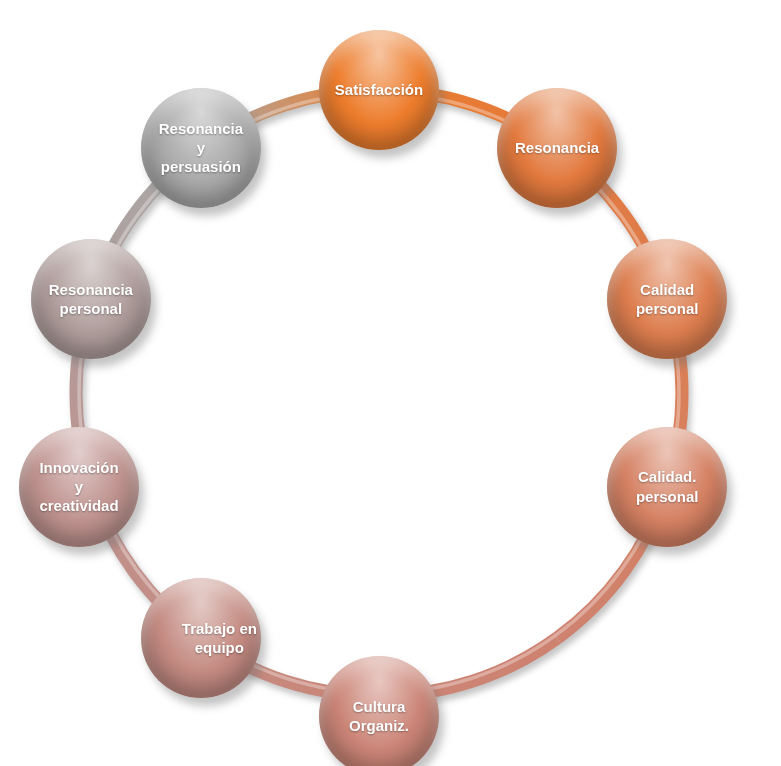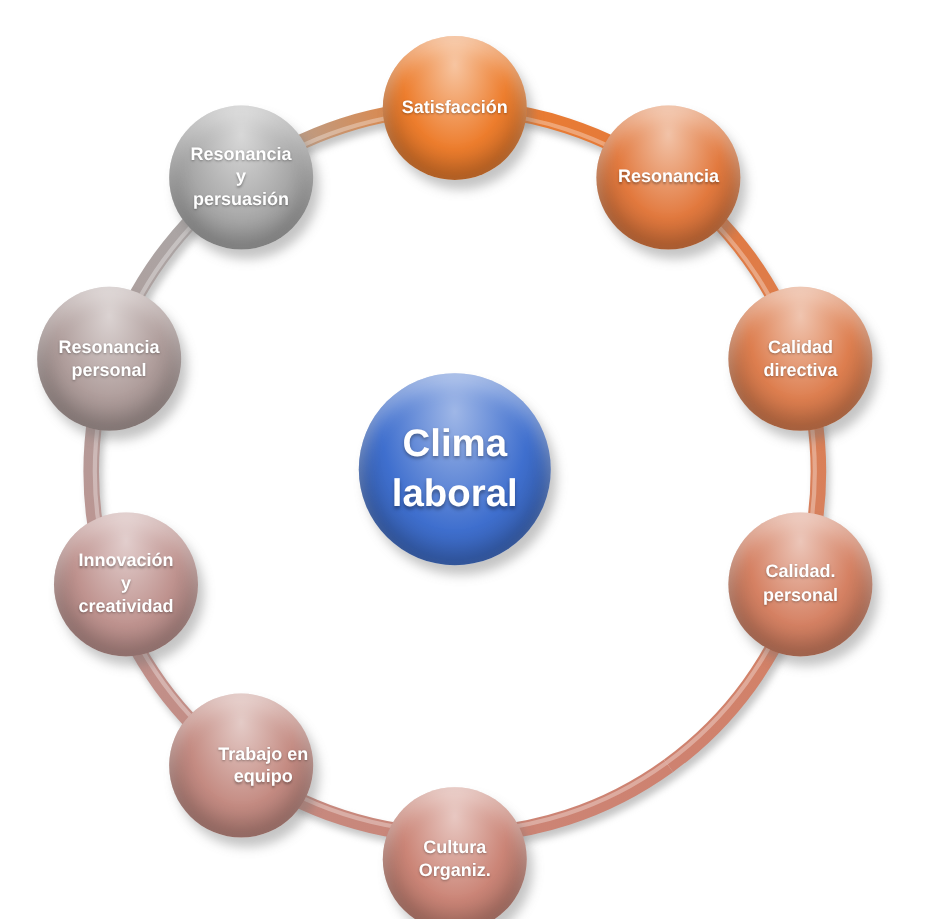--- a/index.html
+++ b/index.html
@@ -109,46 +109,42 @@
     </svg>
 
   <div class="node" style="left: 319px; top: 30px; height: 120px; width: 120px; background: radial-gradient(at 50% 20%, rgb(247, 197, 161) 0%, rgb(237, 125, 45) 52%, rgb(178, 94, 34) 100%);">
     <span class="node-label">Satisfacción</span>
   </div>
   <div class="node" style="left: 497.099px; top: 87.8679px; height: 120px; width: 120px; background: radial-gradient(at 50% 20%, rgb(242, 195, 168) 0%, rgb(226, 121, 62) 52%, rgb(170, 91, 47) 100%);">
     <span class="node-label">Resonancia</span>
   </div>
   <div class="node" style="left: 607.17px; top: 239.368px; height: 120px; width: 120px; background: radial-gradient(at 50% 20%, rgb(240, 197, 176) 0%, rgb(221, 126, 79) 52%, rgb(166, 95, 59) 100%);">
     <span class="node-label">Calidad
-directiva</span>
+personal</span>
   </div>
   <div class="node" style="left: 607.17px; top: 426.632px; height: 120px; width: 120px; background: radial-gradient(at 50% 20%, rgb(236, 198, 185) 0%, rgb(213, 129, 99) 52%, rgb(160, 97, 74) 100%);">
     <span class="node-label">Calidad.
 personal</span>
   </div>
   <div class="node" style="left: 319px; top: 656px; height: 120px; width: 120px; background: radial-gradient(at 50% 20%, rgb(232, 200, 194) 0%, rgb(203, 133, 119) 52%, rgb(152, 100, 89) 100%);">
     <span class="node-label">Cultura
 Organiz.</span>
   </div>
   <div class="node" style="left: 140.901px; top: 578.132px; height: 120px; width: 120px; background: radial-gradient(at 50% 20%, rgb(228, 203, 199) 0%, rgb(196, 139, 130) 52%, rgb(147, 104, 98) 100%); justify-content: flex-end;">
     <span class="node-label">Trabajo en
 equipo</span>
   </div>
-  <div class="node" style="left: 45px; top: 426.632px; height: 120px; width: 120px; background: radial-gradient(at 50% 20%, rgb(226, 206, 205) 0%, rgb(191, 147, 143) 52%, rgb(143, 110, 107) 100%);">
+  <div class="node" style="left: 19px; top: 426.632px; height: 120px; width: 120px; background: radial-gradient(at 50% 20%, rgb(226, 206, 205) 0%, rgb(191, 147, 143) 52%, rgb(143, 110, 107) 100%);">
     <span class="node-label">Innovación
 y
 creatividad</span>
   </div>
   <div class="node" style="left: 30.8299px; top: 239.368px; height: 120px; width: 120px; background: radial-gradient(at 50% 20%, rgb(219, 211, 210) 0%, rgb(175, 157, 155) 52%, rgb(131, 118, 116) 100%);">
     <span class="node-label">Resonancia
 personal</span>
   </div>
   <div class="node" style="left: 140.901px; top: 87.8679px; height: 120px; width: 120px; background: radial-gradient(at 50% 20%, rgb(216, 216, 216) 0%, rgb(169, 169, 169) 52%, rgb(127, 127, 127) 100%);">
     <span class="node-label">Resonancia
 y
 persuasión</span>
   </div>
 
-  <div class="node" style="left: 299px; top: 311px; height: 160px; width: 160px; background: radial-gradient(at 50% 20%, rgb(159, 183, 231) 0%, rgb(63, 111, 206) 55%, rgb(44, 78, 144) 100%);">
-    <span class="node-label center-label">Clima
-laboral</span>
-  </div>
 </div>
 
 </body></html>

